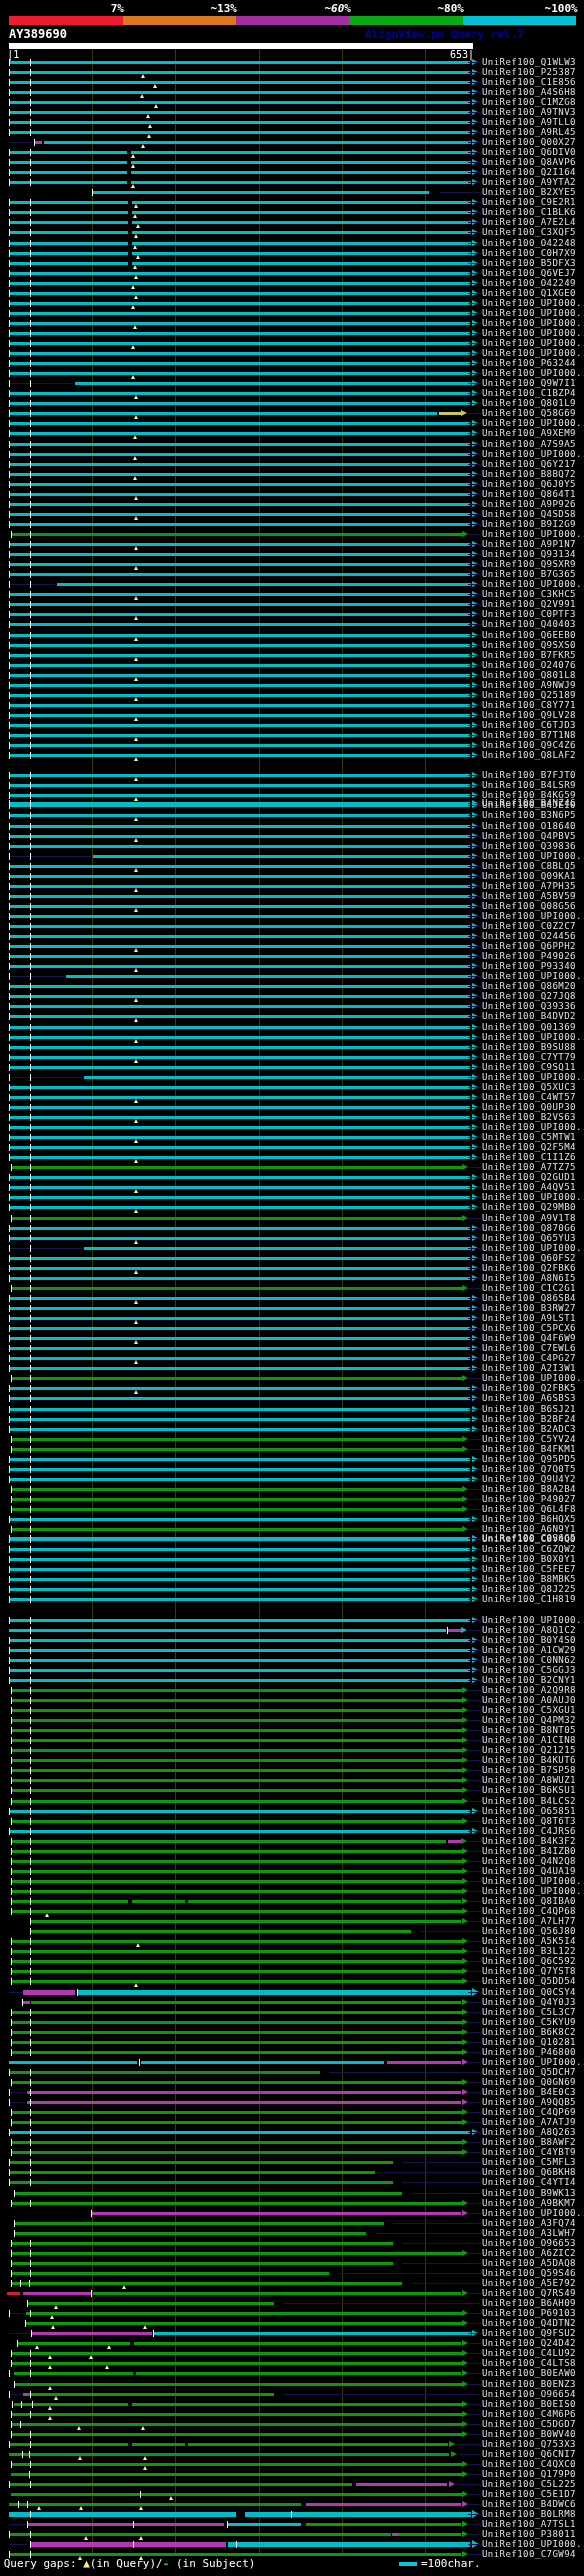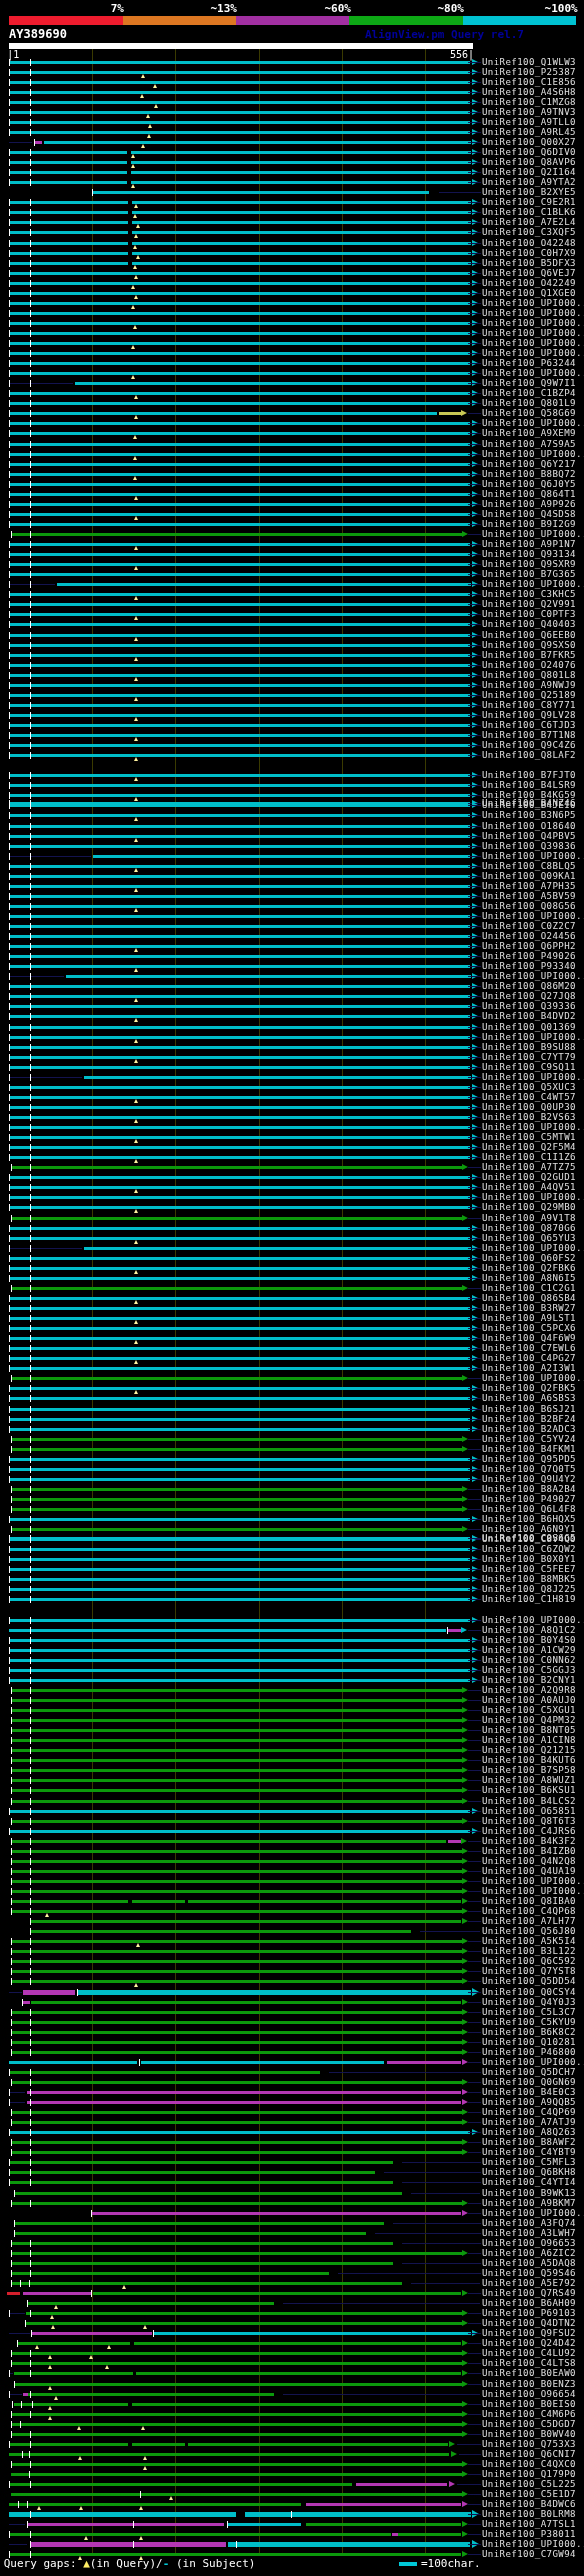--- a/index.html
+++ b/index.html
@@ -30,36 +30,36 @@
   #legswatch{position:absolute;left:399px;top:2562px;width:18.3px;height:3.7px;background:#00c8d8;}
   #legright{position:absolute;left:421px;top:2557px;font-size:11px;color:#fff;}
 </style>
 </head>
 <body>
 
 <div id="screen">
   <div id="keylabels">
       <div class="keylabel" style="right: 461px;">7%</div>
       <div class="keylabel" style="right: 348px;">~13%</div>
-      <div class="keylabel" style="right: 234px;">~60%</div>
+      <div class="keylabel" style="right: 234px; font-style: italic;">~60%</div>
       <div class="keylabel" style="right: 121px;">~80%</div>
       <div class="keylabel" style="right: 7.3px;">~100%</div>
     </div>
   <div id="keybar">
       <div style="flex: 1 1 0%; background: rgb(238, 28, 46);"></div>
       <div style="flex: 1 1 0%; background: rgb(221, 119, 34);"></div>
       <div style="flex: 1 1 0%; background: rgb(161, 47, 161);"></div>
       <div style="flex: 1 1 0%; background: rgb(13, 168, 21);"></div>
       <div style="flex: 1 1 0%; background: rgb(0, 194, 210);"></div>
     </div>
   <div id="queryname">AY389690</div>
   <div id="watermark">AlignView.pm Query rel.7</div>
   <div id="querybar"></div>
   <div id="scalestart">|1</div>
-  <div id="scaleend">556|</div>
+  <div id="scaleend">653|</div>
   <div id="gridlines">
       <div class="gridline" style="left: 92px;"></div>
       <div class="gridline" style="left: 175px;"></div>
       <div class="gridline" style="left: 259px;"></div>
       <div class="gridline" style="left: 342px;"></div>
       <div class="gridline" style="left: 425px;"></div>
     </div>
   <div id="rows">
       <div class="row" style="top: 58px;">
         <div class="seg" style="left: 9.1px; width: 461px; top: 2.7px; height: 3.7px; background: rgb(0, 190, 200);"></div>

